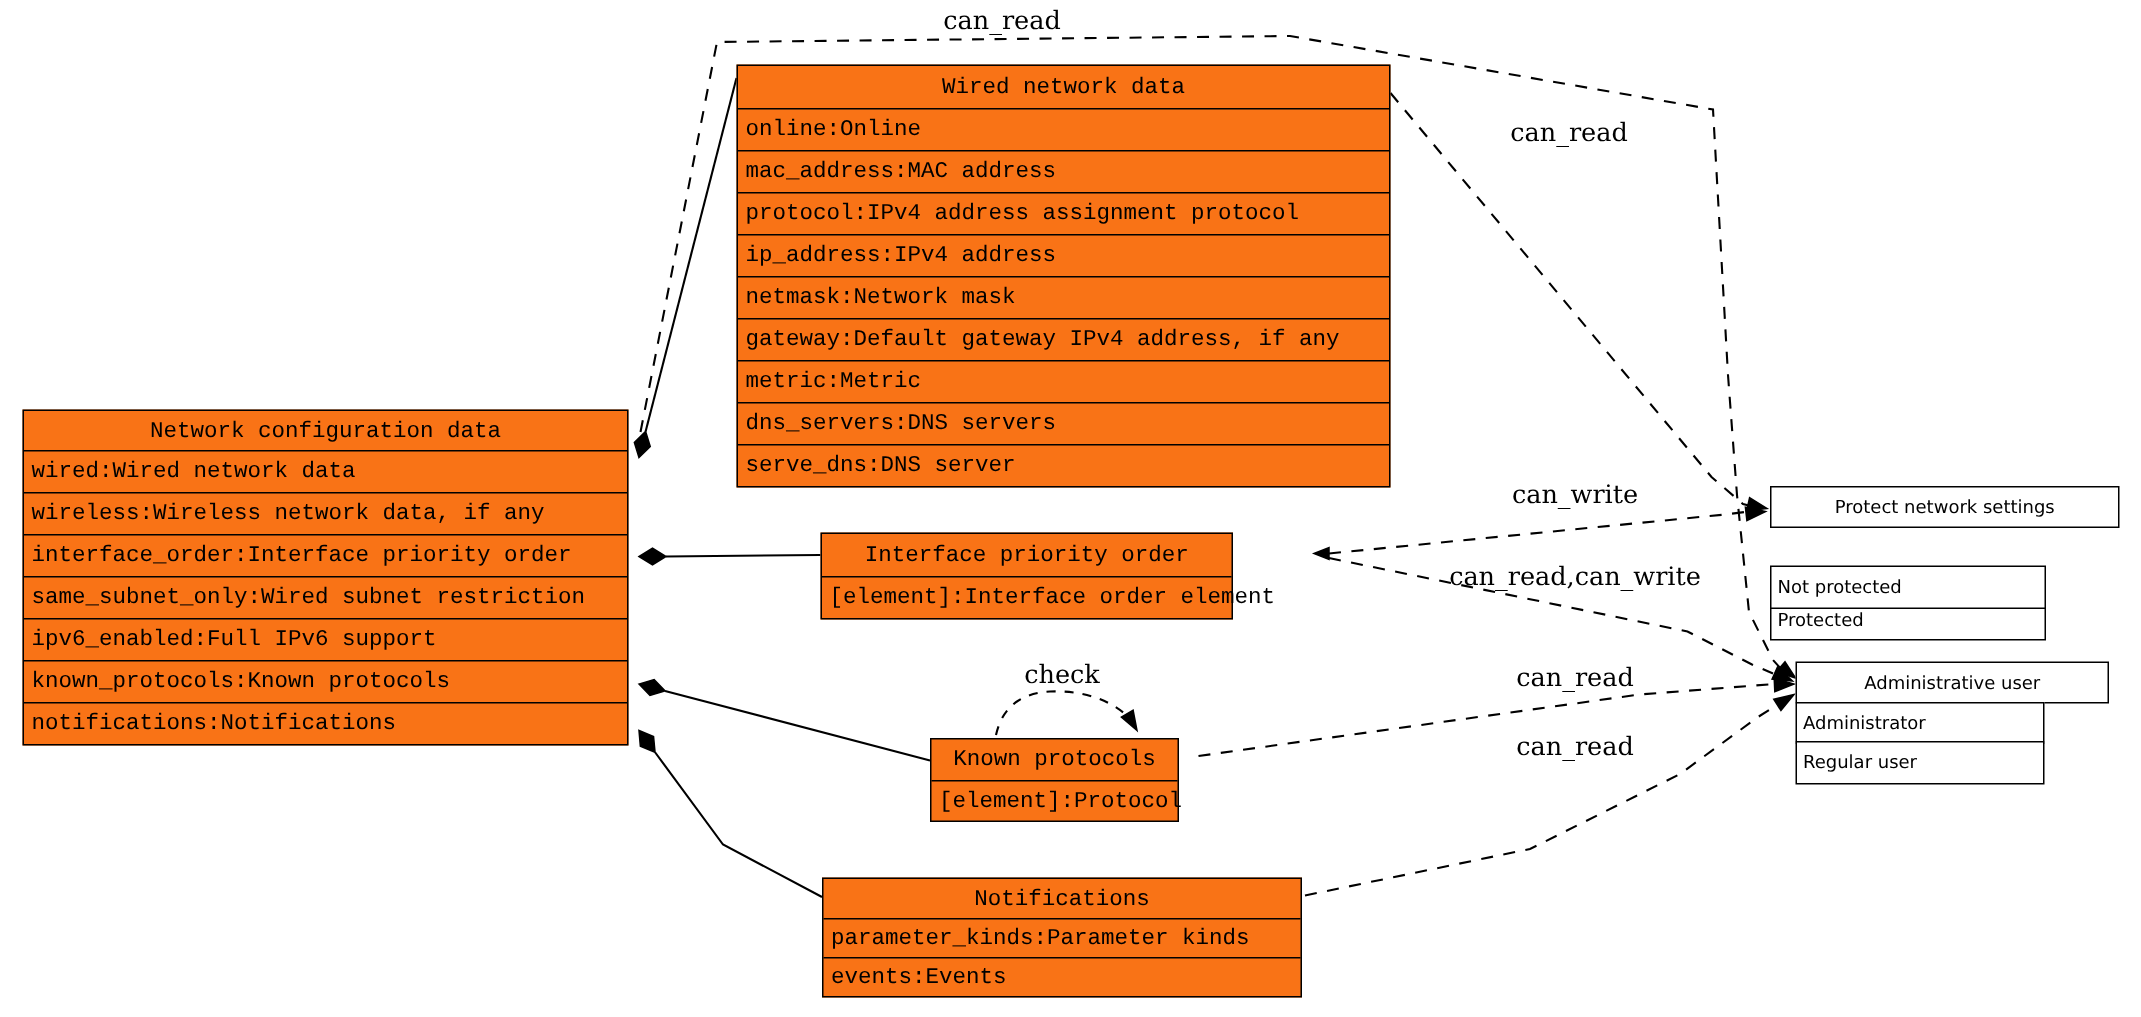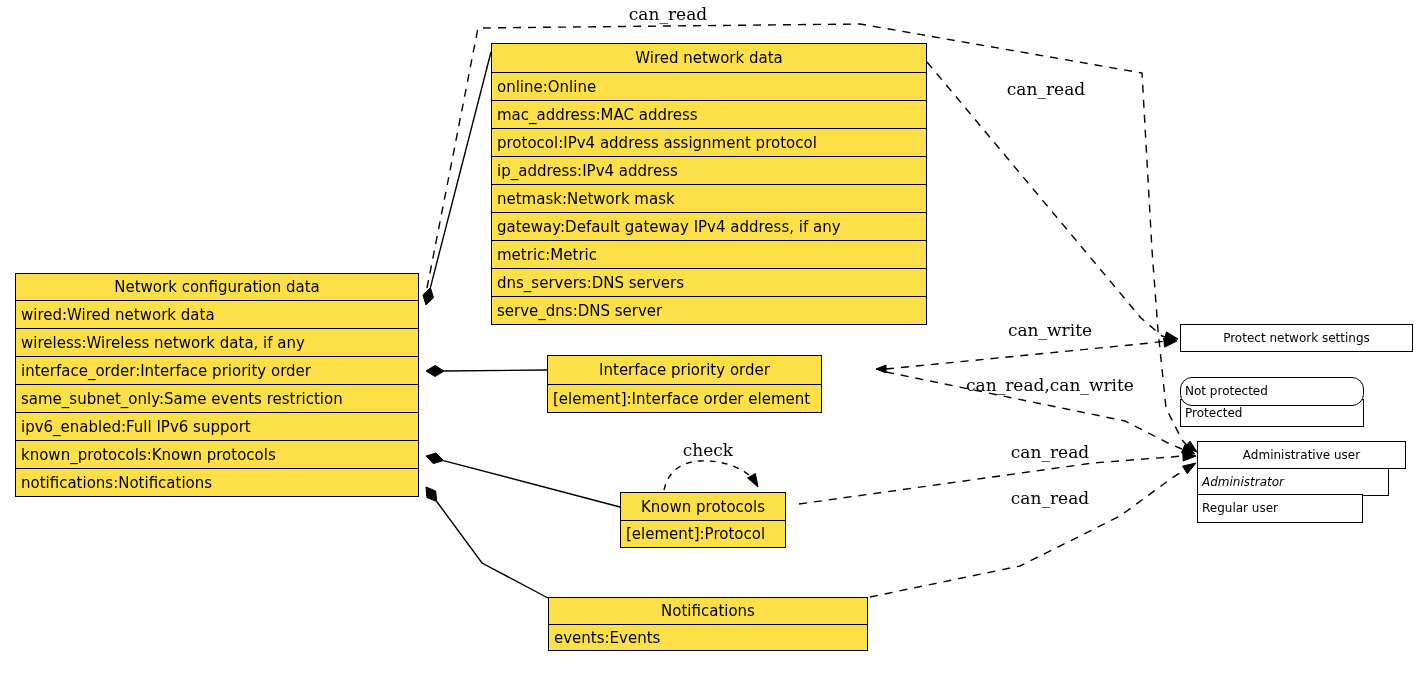--- a/index.html
+++ b/index.html
@@ -2,21 +2,21 @@
 <html><head>
 <meta charset="utf-8">
 <style>
   html,body{margin:0;padding:0;background:#fff;}
   .stage{position:relative;width:1427px;height:678px;background:#fff;overflow:hidden;
          font-family:"DejaVu Sans",sans-serif;color:#000;}
   .edges{position:absolute;left:0;top:0;width:1427px;height:678px;}
   .edges path,.edges line,.edges polyline{fill:none;stroke:#000;stroke-width:1.4;}
   .edges .dashed{stroke-dasharray:8 7;}
   .edges polygon{fill:#000;stroke:#000;stroke-width:1;}
-  .node{position:absolute;box-sizing:border-box;background:#fde047;border:1.5px solid #000;}
+  .node{position:absolute;box-sizing:border-box;background:#f97316;border:1.5px solid #000;font-family:Liberation Mono, monospace;}
   .row{box-sizing:border-box;display:flex;align-items:center;padding:0 5px;
        white-space:nowrap;font-size:15px;border-top:1.5px solid #000;}
   .row.title{justify-content:center;border-top:none;}
   .cellbox{position:absolute;box-sizing:border-box;background:#fff;border:1.5px solid #000;
            display:flex;align-items:center;padding:0 4px;white-space:nowrap;font-size:12px;}
   .cellbox.title{justify-content:center;}
   .r28 .row{height:28px;} .r27 .row{height:27px;} .r26 .row{height:26px;}
   .edge-label{position:absolute;transform:translate(-50%,-50%);
               font-family:"DejaVu Serif","Liberation Serif",serif;font-size:17px;
               white-space:nowrap;background:transparent;}
@@ -74,21 +74,21 @@
       <polyline points="436.7,501.5 482,563 548,598"></polyline>
       <polygon points="426,487 426.9,497.5 436.7,501.5 435.7,491"></polygon>
     </g>
   </svg>
 
   <div class="node r28" style="left:15px;top:273px;width:404px;">
     <div class="row title" style="height:26px;">Network configuration data</div>
     <div class="row">wired:Wired network data</div>
     <div class="row">wireless:Wireless network data, if any</div>
     <div class="row">interface_order:Interface priority order</div>
-    <div class="row">same_subnet_only:Same events restriction</div>
+    <div class="row">same_subnet_only:Wired subnet restriction</div>
     <div class="row">ipv6_enabled:Full IPv6 support</div>
     <div class="row">known_protocols:Known protocols</div>
     <div class="row">notifications:Notifications</div>
   </div>
 
   <div class="node r28" style="left:491px;top:43px;width:436px;">
     <div class="row title">Wired network data</div>
     <div class="row">online:Online</div>
     <div class="row">mac_address:MAC address</div>
     <div class="row">protocol:IPv4 address assignment protocol</div>
@@ -103,31 +103,32 @@
   <div class="node r28" style="left:547px;top:355px;width:275px;">
     <div class="row title">Interface priority order</div>
     <div class="row">[element]:Interface order element</div>
   </div>
 
   <div class="node r27" style="left:620px;top:492px;width:166px;">
     <div class="row title">Known protocols</div>
     <div class="row">[element]:Protocol</div>
   </div>
 
-  <div class="node r26" style="left:548px;top:585px;width:320px;margin-top:12px;">
+  <div class="node r26" style="left:548px;top:585px;width:320px;">
     <div class="row title">Notifications</div>
+    <div class="row">parameter_kinds:Parameter kinds</div>
     <div class="row">events:Events</div>
   </div>
 
   <div class="cellbox title" style="left:1180px;top:324px;width:233px;height:28px;">Protect network settings</div>
   <div class="cellbox" style="left:1180px;top:350.5px;width:184px;height:28px;margin-top:48px;">Protected</div>
-  <div class="cellbox" style="left:1180px;top:377px;width:184px;height:28.5px;border-radius:12px;">Not protected</div>
+  <div class="cellbox" style="left:1180px;top:377px;width:184px;height:28.5px;">Not protected</div>
 
   <div class="cellbox title" style="left:1197px;top:441px;width:209px;height:28px;">Administrative user</div>
-  <div class="cellbox" style="left:1197px;top:467.5px;width:192px;height:28px;font-style:italic;">Administrator</div>
+  <div class="cellbox" style="left:1197px;top:467.5px;width:166px;height:28px;">Administrator</div>
   <div class="cellbox" style="left:1197px;top:494px;width:166px;height:28.5px;">Regular user</div>
 
   <span class="edge-label" style="left:668px;top:14px;">can_read</span>
   <span class="edge-label" style="left:1046px;top:89px;">can_read</span>
   <span class="edge-label" style="left:1050px;top:330px;">can_write</span>
   <span class="edge-label" style="left:1050px;top:385px;">can_read,can_write</span>
   <span class="edge-label" style="left:1050px;top:452px;">can_read</span>
   <span class="edge-label" style="left:1050px;top:498px;">can_read</span>
   <span class="edge-label" style="left:708px;top:450px;">check</span>
 

